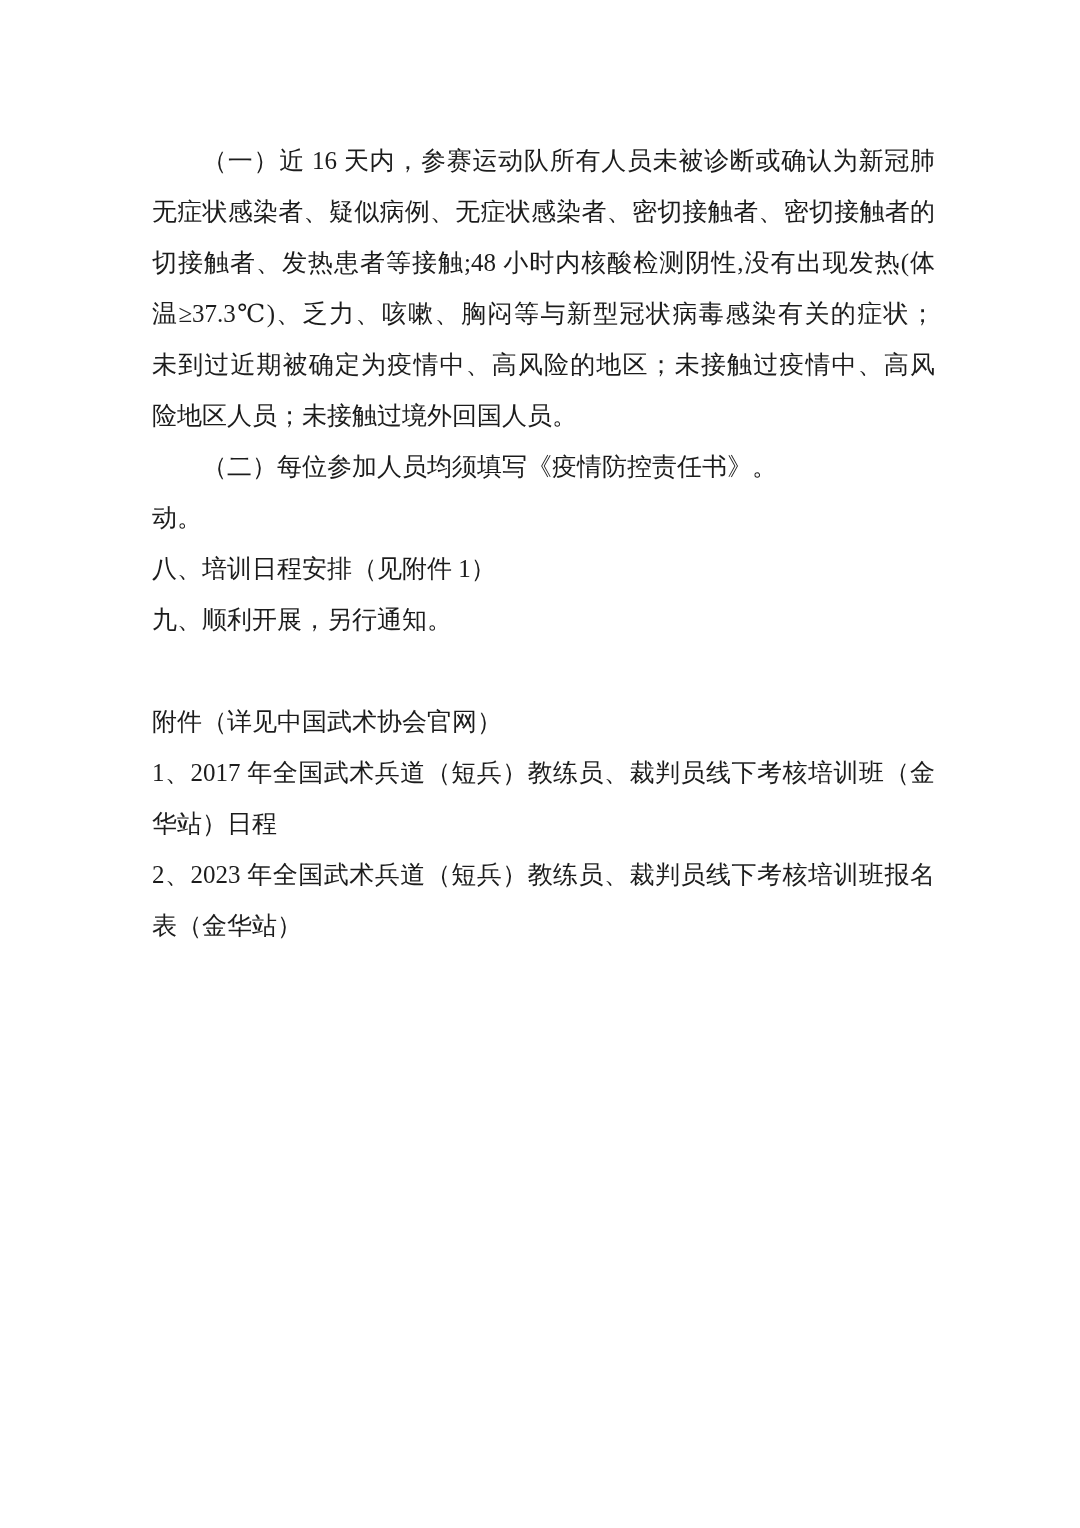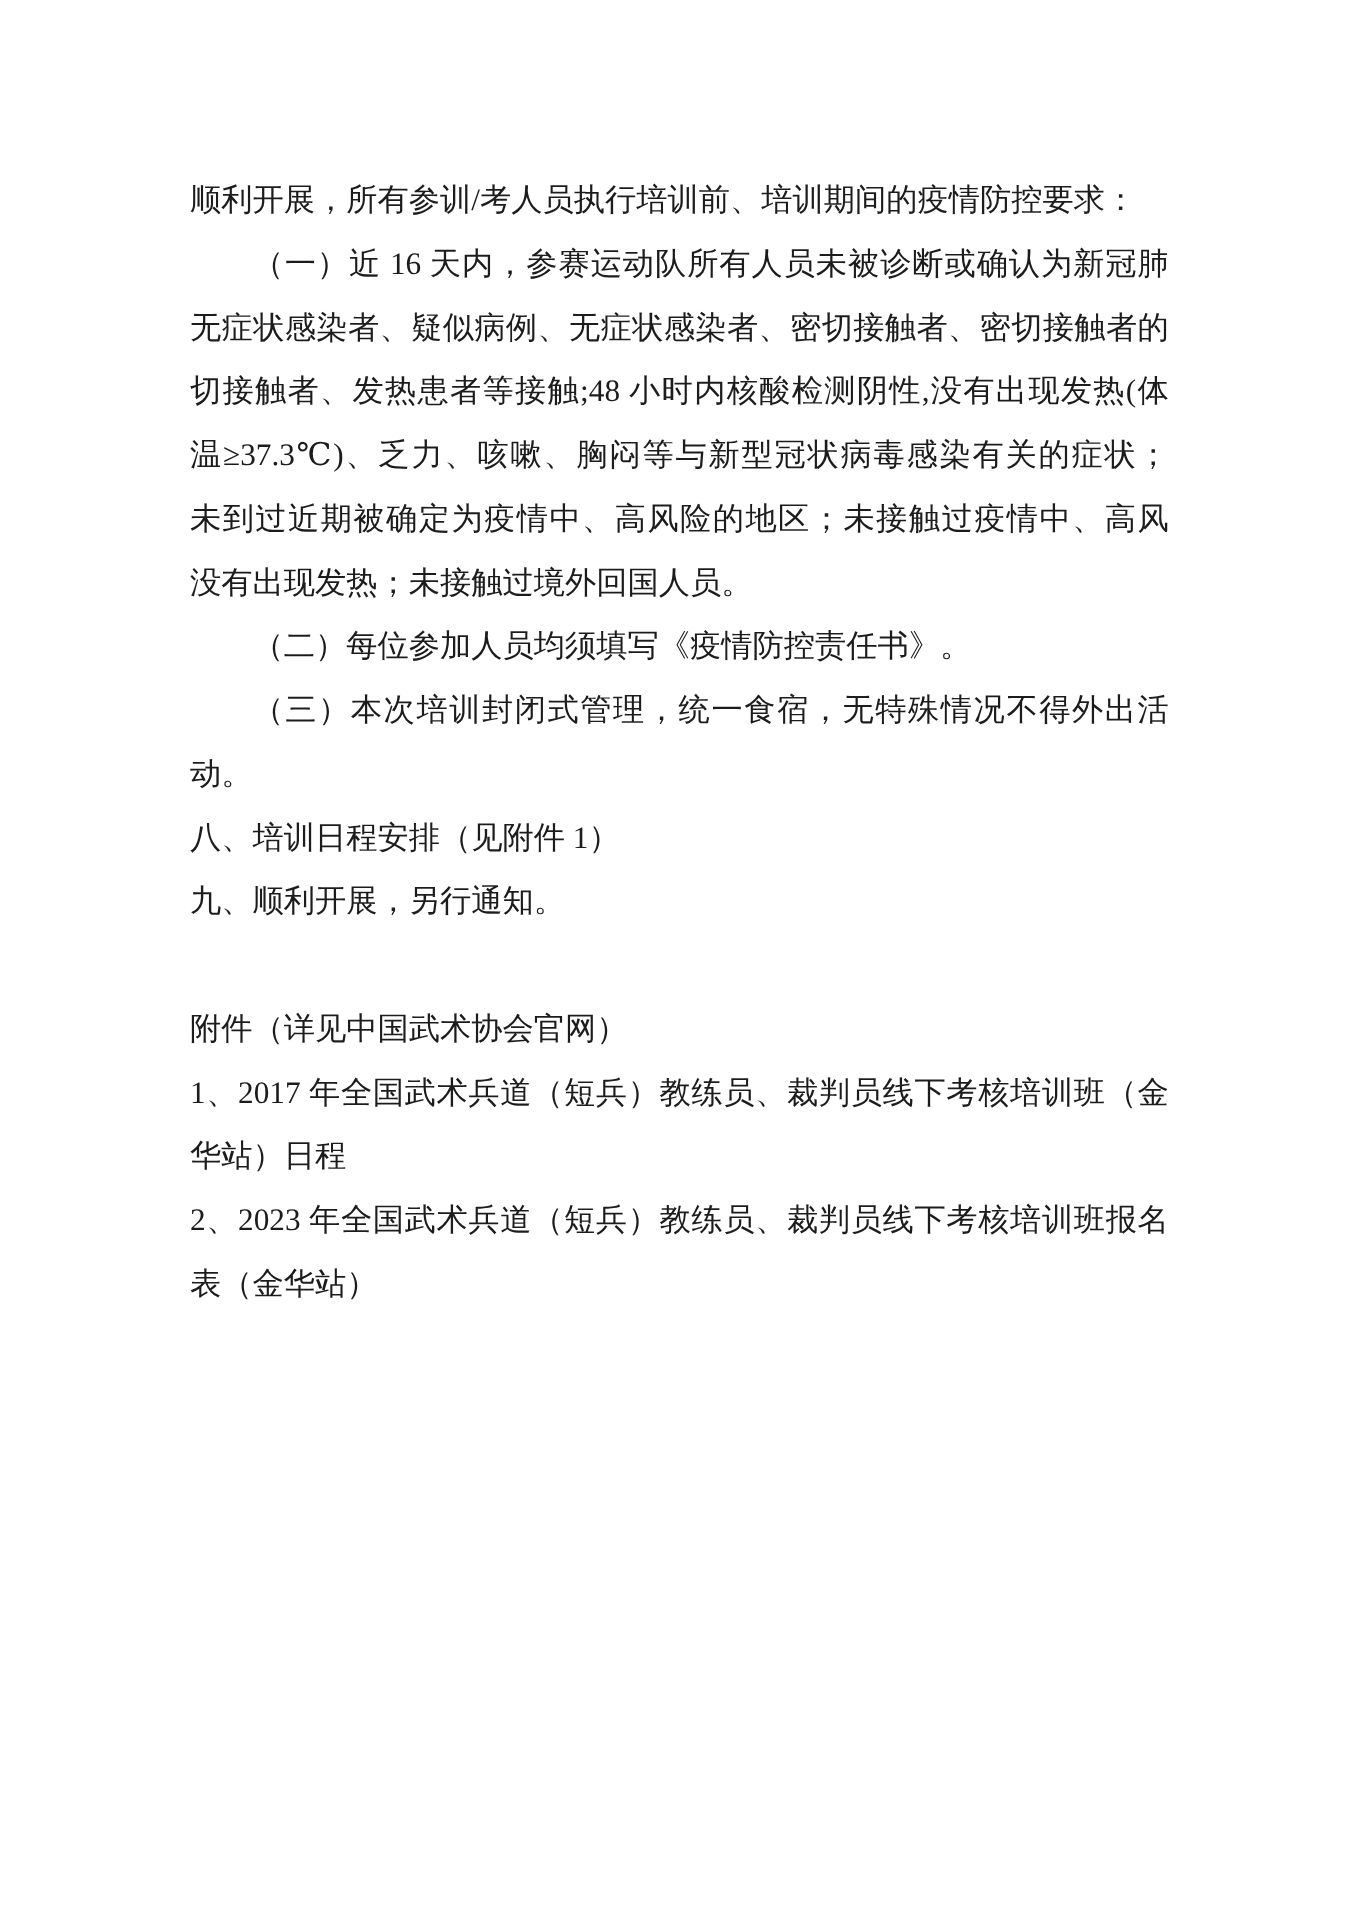--- a/index.html
+++ b/index.html
@@ -48,32 +48,30 @@
   .spacer {
     height: 51px;
   }
 </style>
 </head>
 <body>
 
 <div class="page">
   <div class="text-block">
 
-    <div class="line">顺利开展，所有参训/考人员执行培训前、培训期间的疫情防控要求：</div>
 
     <div class="line just indent2">（一）近 16 天内，参赛运动队所有人员未被诊断或确认为新冠肺</div>
     <div class="line just">无症状感染者、疑似病例、无症状感染者、密切接触者、密切接触者的</div>
     <div class="line just">切接触者、发热患者等接触;48 小时内核酸检测阴性,没有出现发热(体</div>
     <div class="line just">温≥37.3℃)、乏力、咳嗽、胸闷等与新型冠状病毒感染有关的症状；</div>
     <div class="line just">未到过近期被确定为疫情中、高风险的地区；未接触过疫情中、高风</div>
-    <div class="line">没有出现发热；未接触过境外回国人员。</div>
+    <div class="line">险地区人员；未接触过境外回国人员。</div>
 
     <div class="line indent2">（二）每位参加人员均须填写《疫情防控责任书》。</div>
 
-    <div class="line just indent2">（三）本次培训封闭式管理，统一食宿，无特殊情况不得外出活</div>
     <div class="line">动。</div>
 
     <div class="line">
       <span class="bold">八、培训日程安排</span><span>（见附件 1）</span>
     </div>
 
     <div class="line">
       <span class="bold">九、顺利开展，另行通知。</span>
     </div>
 

